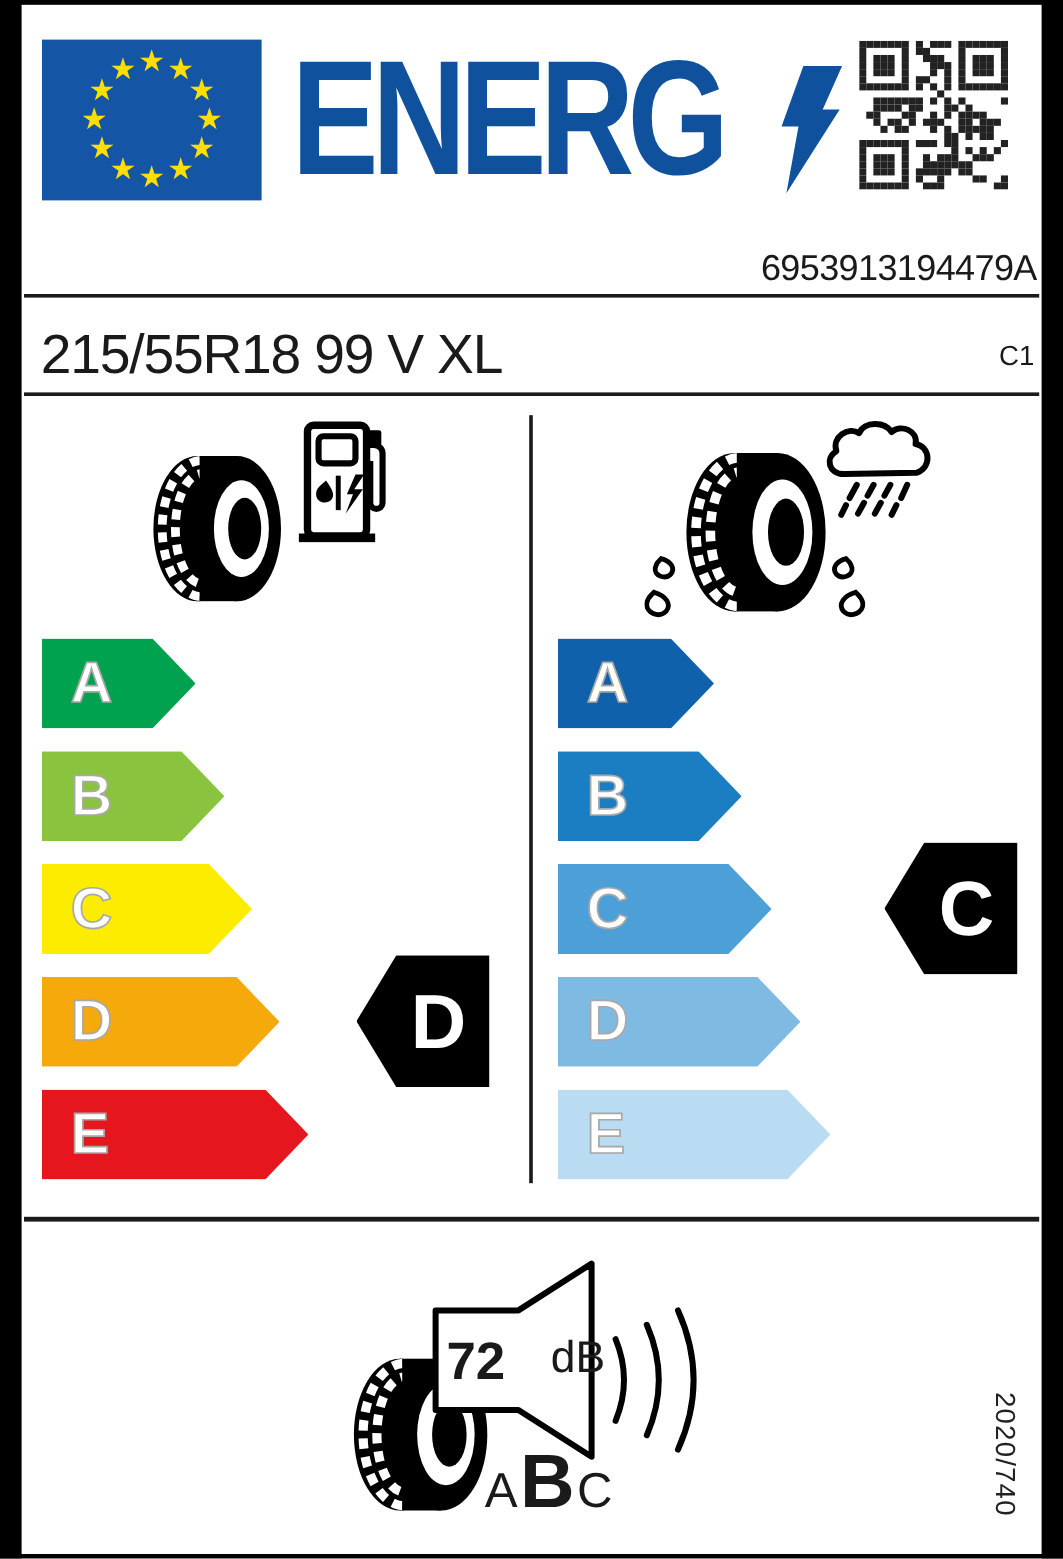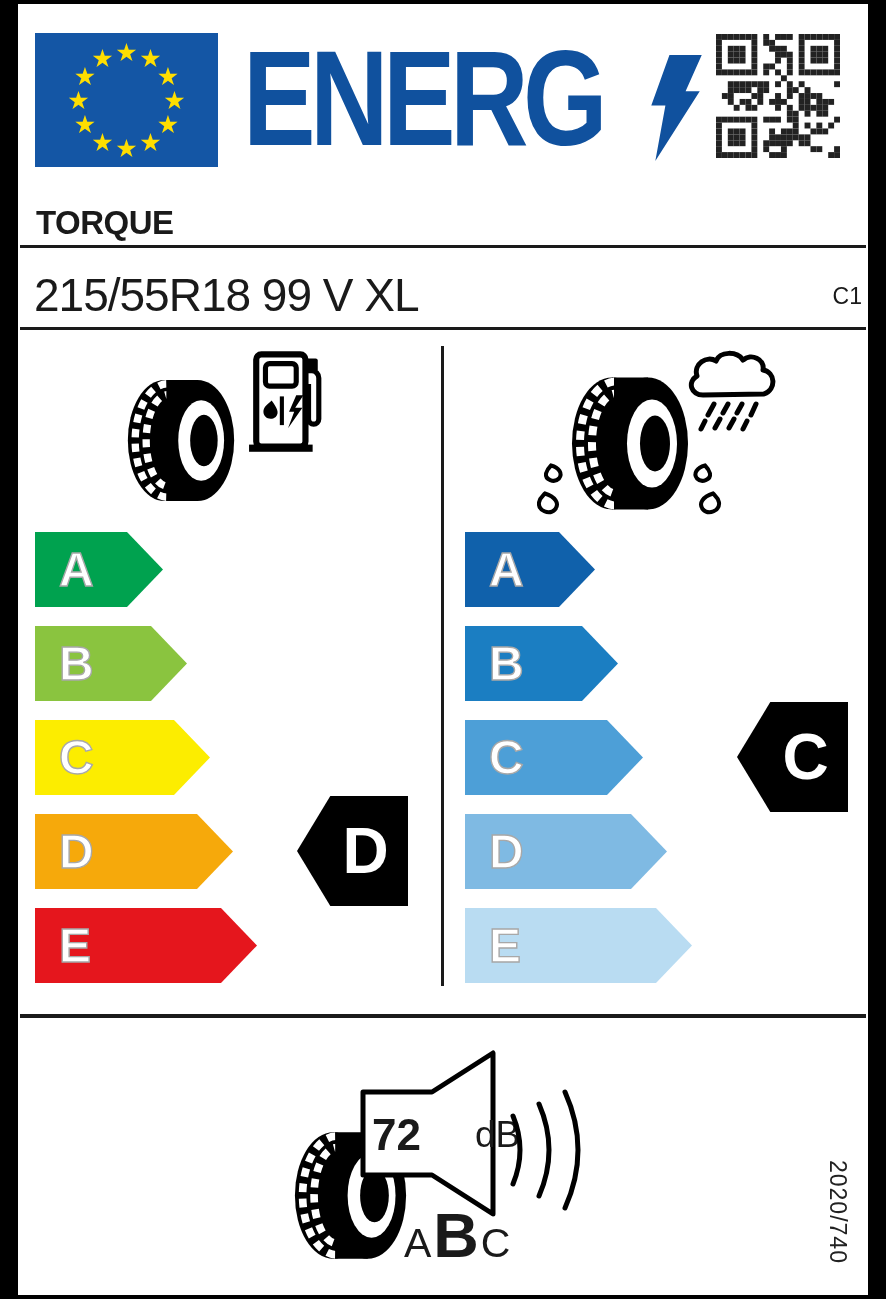--- a/index.html
+++ b/index.html
@@ -48,21 +48,21 @@
   }
   .scale-wrap{position:absolute;left:0;top:0;}
   .indicator{
     position:absolute;width:111px;height:110px;background:#000;
     clip-path:polygon(0 50%, 30% 0, 100% 0, 100% 100%, 30% 100%);
     display:flex;align-items:center;justify-content:center;
   }
   .indicator .rating{color:#fff;font-size:64px;font-weight:bold;padding-left:26px;line-height:1;}
 
   
-  .db-text{position:absolute;left:372px;top:1110px;display:flex;align-items:center;gap:26px;}
+  .db-text{position:absolute;left:372px;top:1110px;display:flex;align-items:flex-start;gap:10px;}
   .db-val{font-size:44px;font-weight:bold;}
   .db-unit{font-size:37px;margin-left:28px;}
   .abc{position:absolute;left:404px;top:1204px;display:flex;align-items:baseline;gap:2px;line-height:1;}
   .abc .g{font-size:41px;}
   .abc .g.sel{font-size:63px;font-weight:bold;}
   .regulation{
     position:absolute;left:824px;top:1160px;
     writing-mode:vertical-rl;font-size:23px;color:#222;letter-spacing:1px;
   }
 </style>
@@ -308,21 +308,21 @@
         <rect x="94.48" y="112.19" width="5.90" height="5.90" fill="#222"></rect>
         <rect x="100.38" y="112.19" width="5.90" height="5.90" fill="#222"></rect>
         <rect x="118.10" y="112.19" width="5.90" height="5.90" fill="#222"></rect>
         <rect x="53.14" y="118.10" width="5.90" height="5.90" fill="#222"></rect>
         <rect x="59.05" y="118.10" width="5.90" height="5.90" fill="#222"></rect>
         <rect x="64.95" y="118.10" width="5.90" height="5.90" fill="#222"></rect>
         <rect x="112.19" y="118.10" width="5.90" height="5.90" fill="#222"></rect>
         <rect x="118.10" y="118.10" width="5.90" height="5.90" fill="#222"></rect>
       </svg></div>
 
-  <div class="brand">TORQUE</div>
+  <div class="identifier">6953913194479A</div>
   <div class="rule rule1"></div>
   <div class="tire-size">215/55R18 99 V XL</div>
   <div class="tire-class">C1</div>
   <div class="rule rule2"></div>
 
   <div class="vdivider"></div>
 
   <svg class="icon" style="left:126px;top:368px;" width="110" height="145" viewBox="0 0 120 140">
     <ellipse cx="42" cy="70" rx="40" ry="66" fill="#000"></ellipse>
     <rect x="42" y="4" width="36" height="132" fill="#000"></rect>

